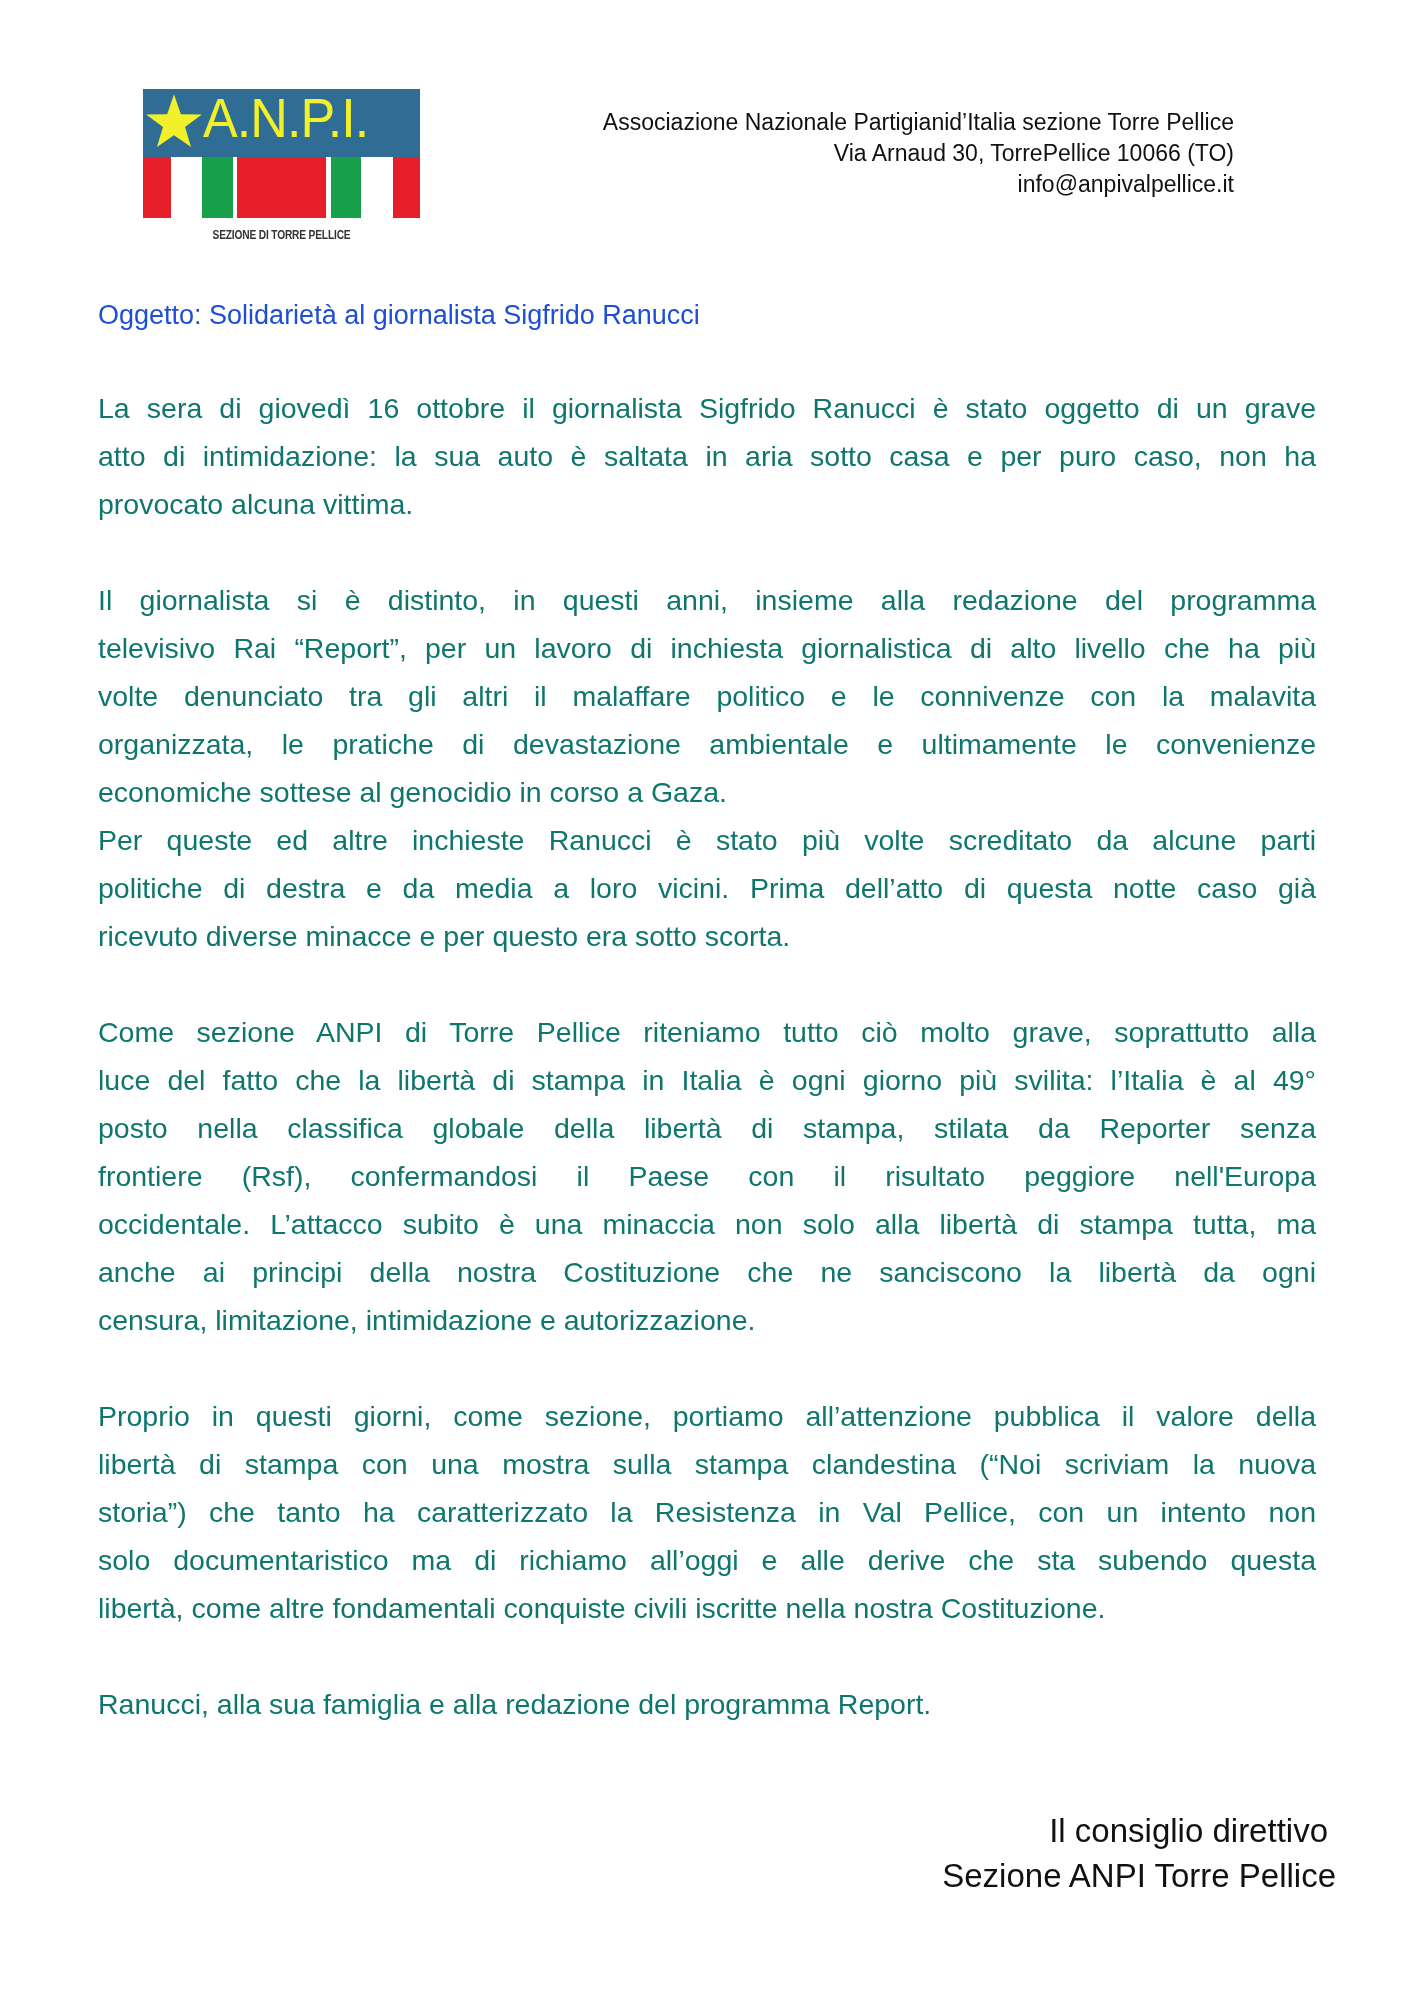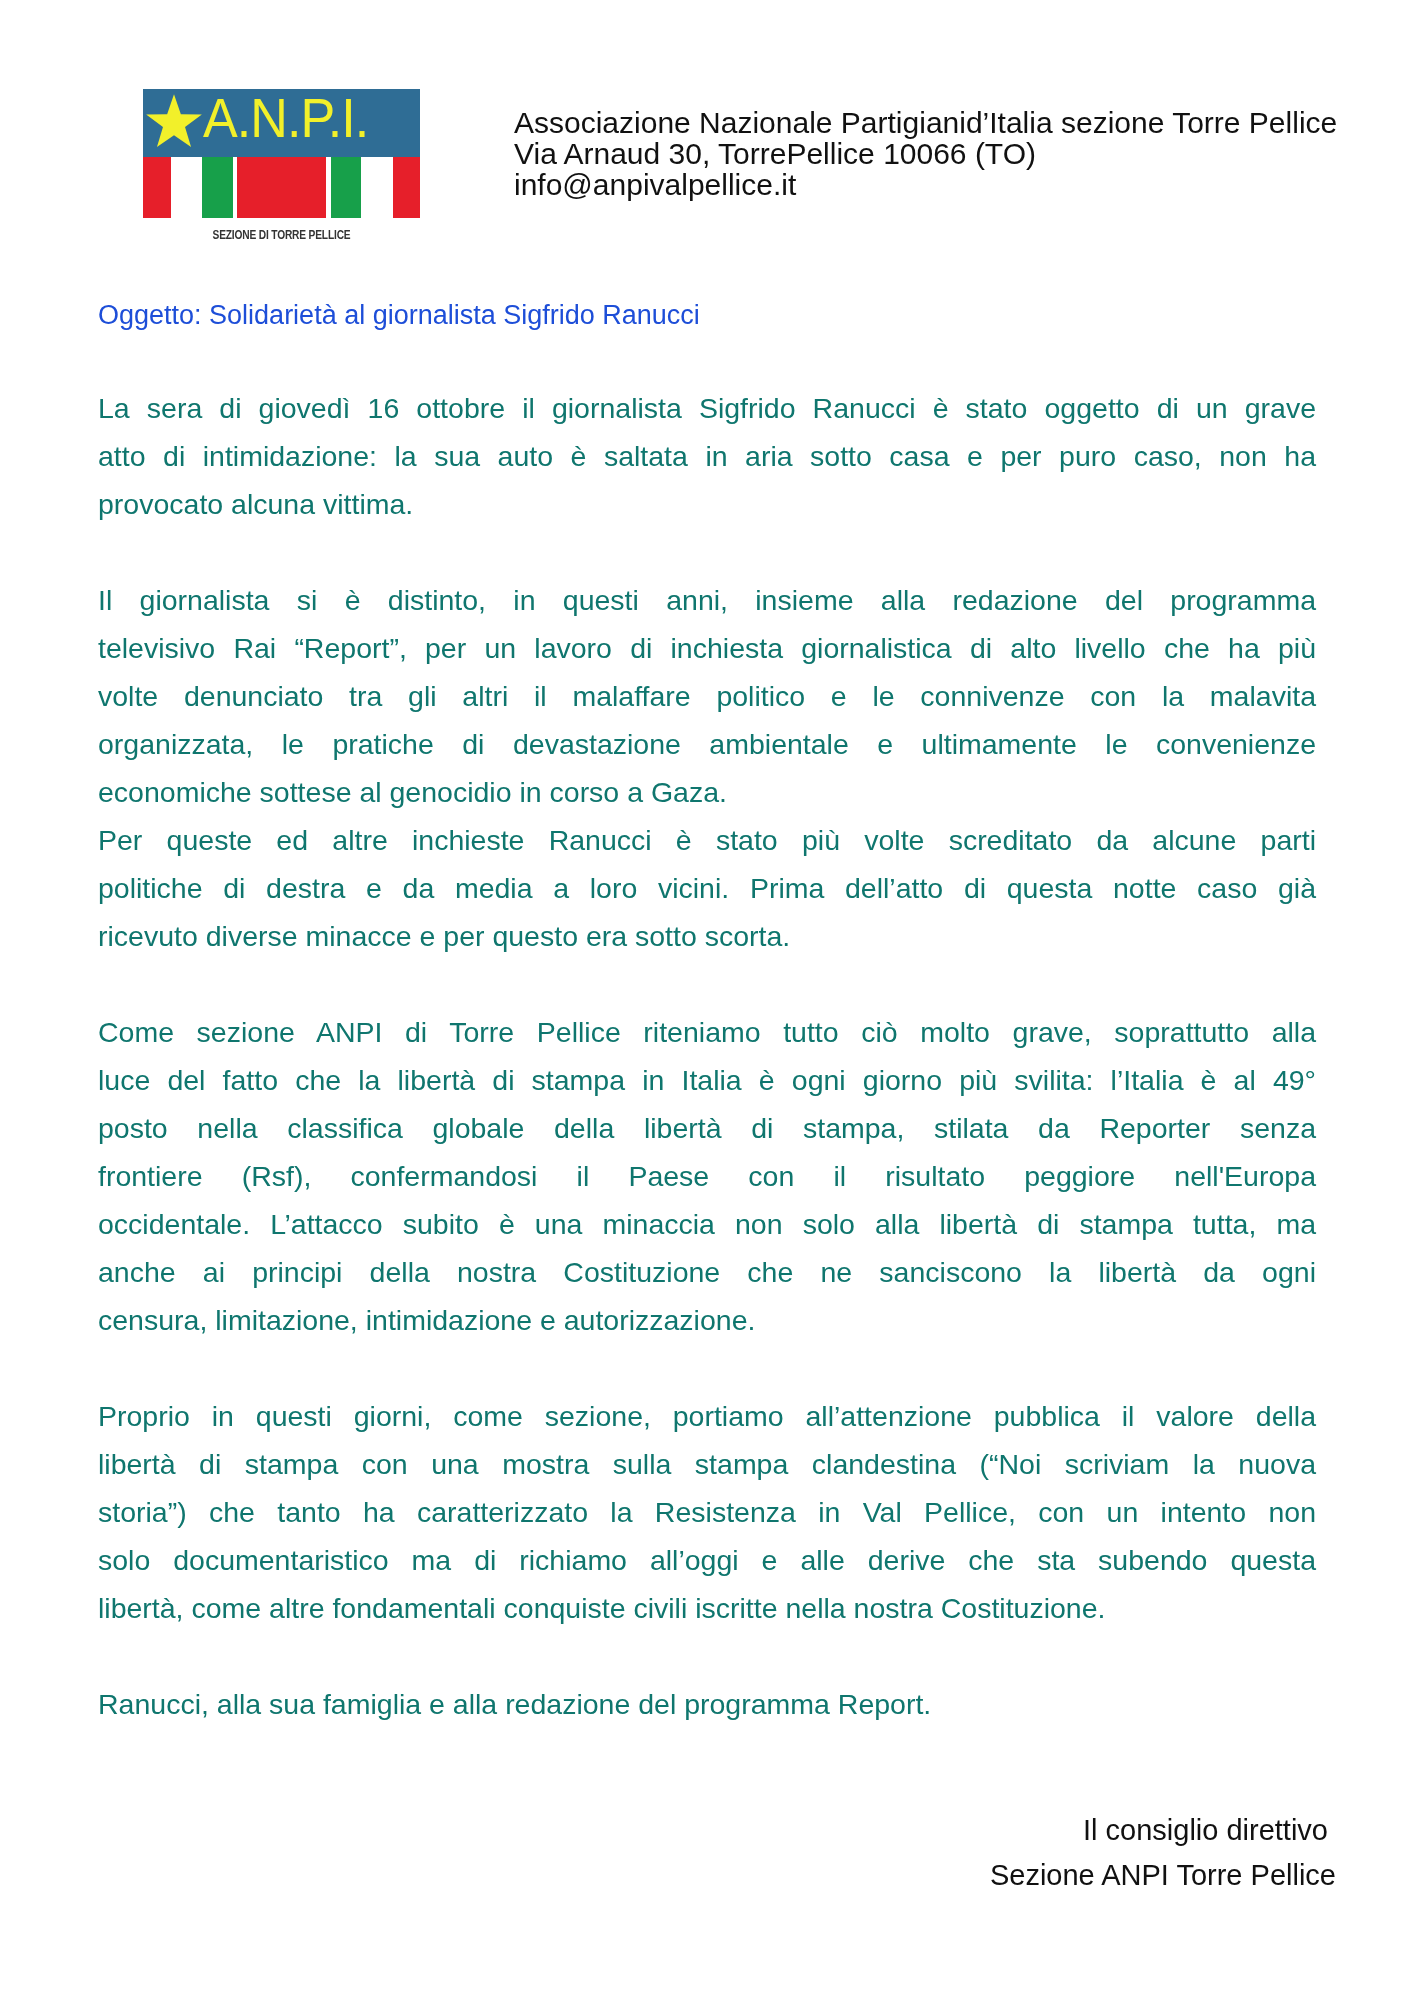--- a/index.html
+++ b/index.html
@@ -71,23 +71,23 @@
       letter-spacing: -0.2px;
       transform: scaleX(0.85);
     }
 
     
     .org-header {
       position: absolute;
       left: 514px;
       top: 107px;
       width: 720px;
-      text-align: left;
-      font-family: "Liberation Sans", sans-serif;
-      font-size: 30px;
+      text-align: right;
+      font-family: "Liberation Sans", sans-serif;
+      font-size: 23px;
       line-height: 31px;
       color: #111111;
     }
     .org-header div { white-space: nowrap; }
 
     
     .subject {
       position: absolute;
       left: 98px;
       top: 298px;
@@ -128,21 +128,21 @@
       white-space: normal;
     }
 
     
     .signature {
       position: absolute;
       right: 78px;
       top: 1808px;
       text-align: right;
       font-family: "Liberation Sans", sans-serif;
-      font-size: 29px;
+      font-size: 33px;
       line-height: 45px;
       color: #111111;
     }
     .signature .sig-line-1 { padding-right: 8px; }
   </style>
 </head>
 <body>
 
 <div class="logo">
   <div class="logo-band">

